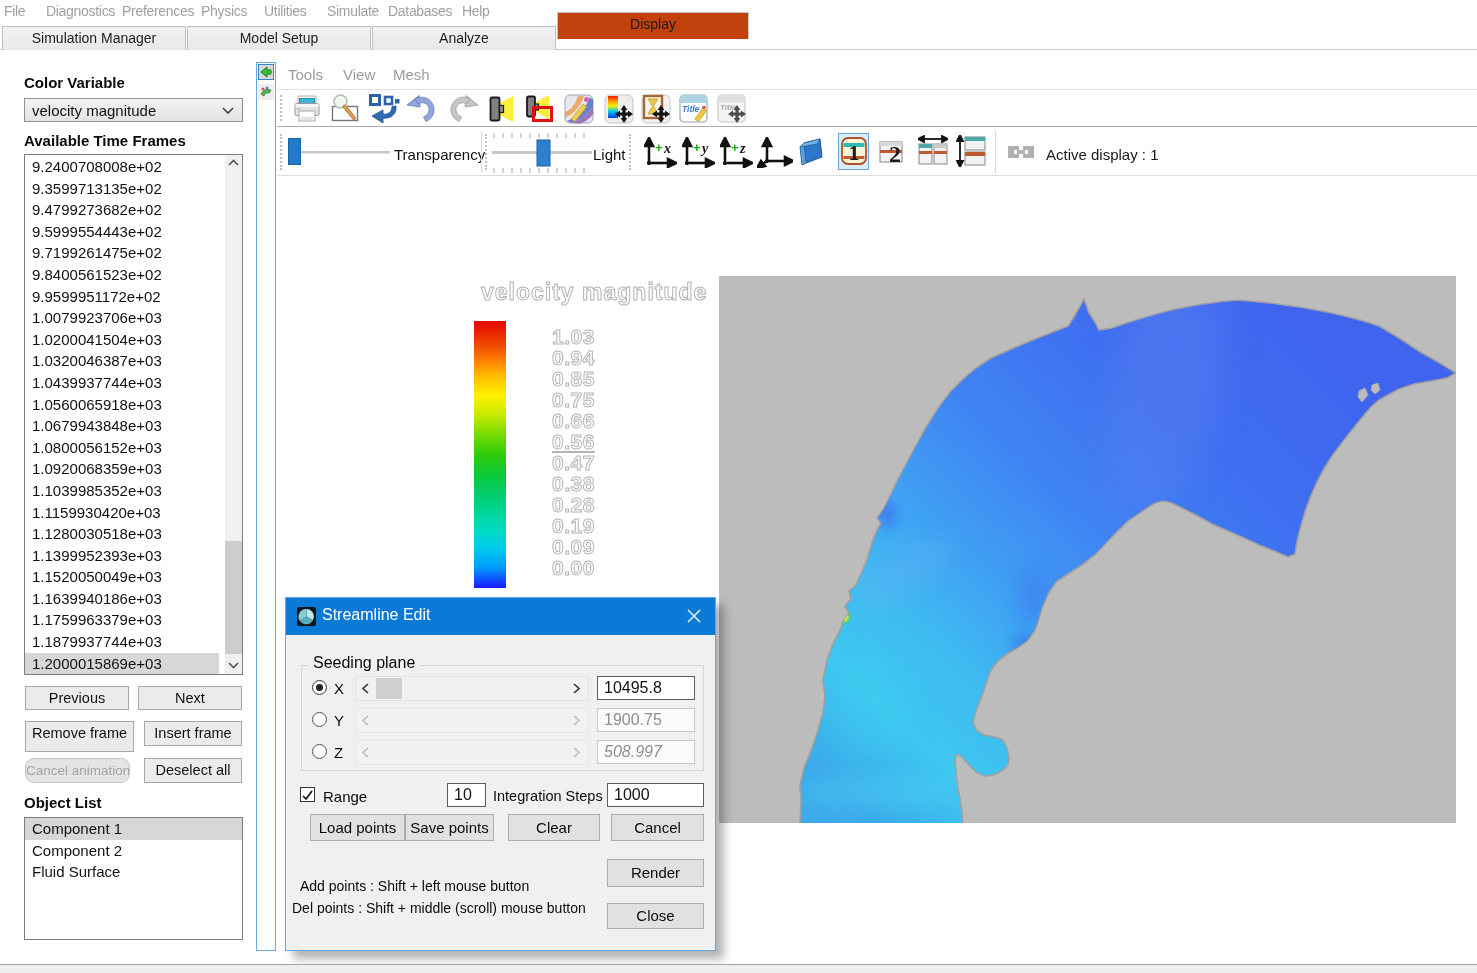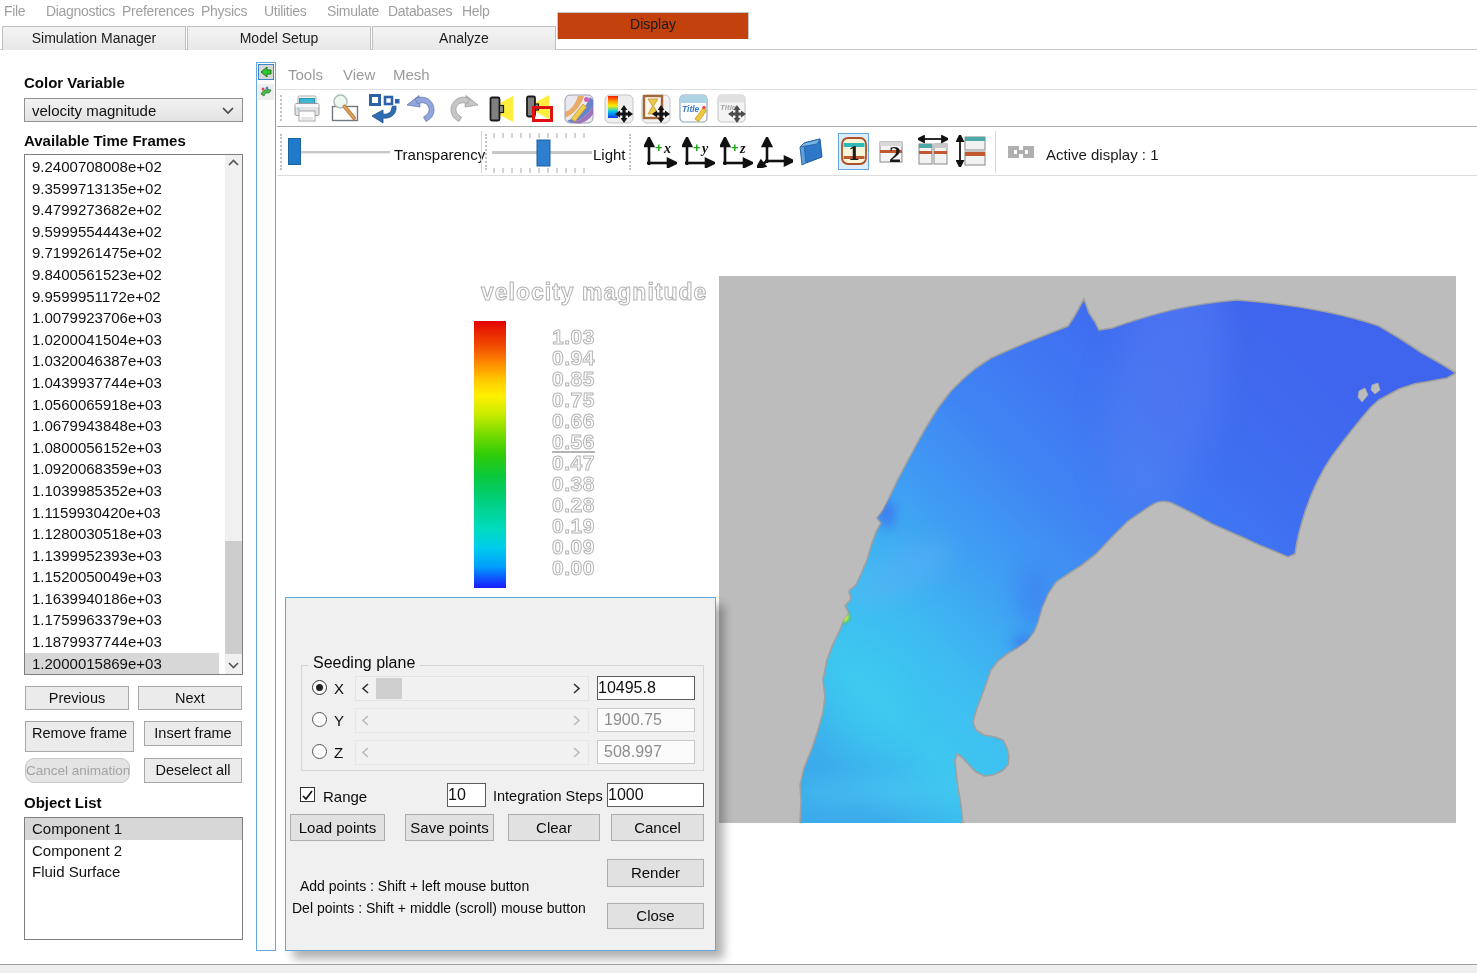--- a/index.html
+++ b/index.html
@@ -6,21 +6,21 @@
 html,body { width:1477px; height:973px; background:#fff; font-family:"Liberation Sans", sans-serif; overflow:hidden; }
 .abs { position:absolute; }
 .menu-item { position:absolute; top:3px; color:#9f9f9f; font-size:14px; letter-spacing:-0.3px; }
 .tab { position:absolute; top:26px; height:24px; background:linear-gradient(#f3f3f3,#e8e8e8); border:1px solid #bfbfbf; border-bottom:none; text-align:center; font-size:14px; color:#1b1b1b; line-height:23px; }
 .btn { position:absolute; background:#ebebeb; border:1px solid #a8a8a8; font-size:14.5px; color:#111; text-align:center; white-space:nowrap; overflow:hidden; font-family:"Liberation Sans", sans-serif; }
 .dbtn { position:absolute; background:#e1e1e1; border:1px solid #adadad; font-size:15px; color:#0a0a0a; text-align:center; white-space:nowrap; overflow:hidden; }
 .boldlbl { position:absolute; font-weight:bold; font-size:15px; color:#0a0a0a; }
 .li { height:21.6px; line-height:21.6px; font-size:15px; color:#111; padding-left:7px; white-space:nowrap; }
 .olabel { position:absolute; color:#9b9b9b; font-size:15px; }
 .legnum { position:absolute; left:552px; width:60px; font-size:21px; font-weight:bold; color:#fff; -webkit-text-stroke:1px #b4b4b4; letter-spacing:0.5px; }
-.fld { position:absolute; background:#fff; border:1px solid #5c5c5c; font-size:16px; color:#111; }
+.fld { position:absolute; background:#fff; border:1px solid #5c5c5c; font-size:16px; color:#111; padding-left:6px; }
 .dfld { position:absolute; background:#fbfbfb; border:1px solid #c8c8c8; font-size:16px; color:#8e8e8e; padding-left:6px; }
 .dlbl { position:absolute; font-size:15px; color:#0a0a0a; }
 .grip { position:absolute; width:3px; border-left:2px dotted #c2c2c2; }
 </style>
 </head>
 <body>
 
 <span class="menu-item" style="left:4px;">File</span>
 <span class="menu-item" style="left:46px;">Diagnostics</span>
 <span class="menu-item" style="left:122px;">Preferences</span>
@@ -416,20 +416,32 @@
     <circle cx="843.5" cy="616.5" r="3" fill="#e6f818"></circle>
     <rect x="820" y="663" width="3" height="10" fill="#e8e8e8" opacity="0.85" transform="rotate(12 821 668)"></rect>
   </g>
   <path d="M1359 391 L1365 388 L1368 395 L1362 402 L1358 397 Z" fill="#bcbcbc" stroke="#aaaaaa" stroke-width="0.8"></path>
   <path d="M1372 385 L1378 383 L1380 390 L1375 394 L1371 390 Z" fill="#bcbcbc" stroke="#aaaaaa" stroke-width="0.8"></path>
 </svg>
 </div>
 
 <div class="abs" style="left:285px;top:597px;width:431px;height:354px;background:#f0f0f0;border:1px solid #5fa8dc;box-shadow:8px 8px 9px rgba(0,0,0,0.30);">
 
+  <div style="position:absolute;left:0;top:0;width:100%;height:37px;background:#0b7ad6;">
+    <svg width="19" height="19" style="position:absolute;left:11px;top:9px;">
+        <rect width="19" height="19" rx="2" fill="#10181c"></rect>
+        <path d="M9.5 9.5 L9.5 2 A7.5 7.5 0 0 1 16 13 Z" fill="#bce8ec"></path>
+        <path d="M9.5 9.5 L3 14 A7.5 7.5 0 0 1 9.5 2 Z" fill="#84ccd2"></path>
+        <path d="M9.5 9.5 L16 13 A7.5 7.5 0 0 1 3 14 Z" fill="#58aeb6"></path>
+      </svg>
+    <span style="position:absolute;left:36px;top:8px;color:#fff;font-size:16px;">Streamline Edit</span>
+    <svg width="14" height="14" style="position:absolute;right:14px;top:11px;">
+        <path d="M1 1 L13 13 M13 1 L1 13" stroke="#fff" stroke-width="1.4"></path>
+      </svg>
+  </div>
 
   <div style="position:absolute;left:15px;top:67px;width:403px;height:106px;border:1px solid #d5d5d5;"></div>
   <div style="position:absolute;left:22px;top:56px;background:#f0f0f0;padding:0 5px;font-size:16px;color:#0a0a0a;">Seeding plane</div>
 
   <div style="position:absolute;left:26px;top:82px;width:15px;height:15px;border:1px solid #333;border-radius:50%;background:#fff;"></div>
   <div style="position:absolute;left:30px;top:86px;width:7px;height:7px;border-radius:50%;background:#222;"></div>
   <span class="dlbl" style="left:48px;top:82px;">X</span>
   <div style="position:absolute;left:69px;top:78px;width:234px;height:25px;background:#f1f1f1;border:1px solid #e3e3e3;">
     <svg width="8" height="11" style="position:absolute;left:5px;top:6px;">
         <path d="M7 1 L2 5.5 L7 10" stroke="#333" stroke-width="1.6" fill="none"></path>
@@ -456,33 +468,33 @@
   <div style="position:absolute;left:26px;top:146px;width:15px;height:15px;border:1px solid #555;border-radius:50%;background:#fff;"></div>
   <span class="dlbl" style="left:48px;top:146px;">Z</span>
   <div style="position:absolute;left:69px;top:142px;width:234px;height:25px;background:#f1f1f1;border:1px solid #e6e6e6;">
     <svg width="8" height="11" style="position:absolute;left:5px;top:6px;">
         <path d="M7 1 L2 5.5 L7 10" stroke="#bbb" stroke-width="1.6" fill="none"></path>
       </svg>
     <svg width="8" height="11" style="position:absolute;right:7px;top:6px;">
         <path d="M1 1 L6 5.5 L1 10" stroke="#bbb" stroke-width="1.6" fill="none"></path>
       </svg>
   </div>
-  <div class="dfld" style="left:311px;top:142px;width:98px;height:24px;line-height:22px;">508.997</div>
+  <div class="dfld" style="left:311px;top:142px;width:98px;height:24px;line-height:22px;font-style:italic;">508.997</div>
 
   <div style="position:absolute;left:14px;top:189px;width:15px;height:15px;border:1px solid #333;background:#fff;">
     <svg width="13" height="13">
         <path d="M2 7 L5 10 L11 2" stroke="#111" stroke-width="1.7" fill="none"></path>
       </svg>
   </div>
   <span class="dlbl" style="left:37px;top:190px;">Range</span>
   <div class="fld" style="left:161px;top:185px;width:39px;height:24px;line-height:22px;">10</div>
   <span class="dlbl" style="left:207px;top:190px;font-size:14.5px;">Integration Steps</span>
   <div class="fld" style="left:321px;top:185px;width:97px;height:24px;line-height:22px;">1000</div>
 
-  <div class="dbtn" style="left:4px;top:216px;width:95px;height:27px;line-height:25px;">Load points</div>
+  <div class="dbtn" style="left:24px;top:216px;width:95px;height:27px;line-height:25px;">Load points</div>
   <div class="dbtn" style="left:119px;top:216px;width:89px;height:27px;line-height:25px;">Save points</div>
   <div class="dbtn" style="left:222px;top:216px;width:92px;height:27px;line-height:25px;">Clear</div>
   <div class="dbtn" style="left:325px;top:216px;width:93px;height:27px;line-height:25px;">Cancel</div>
   <div class="dbtn" style="left:321px;top:261px;width:97px;height:28px;line-height:26px;">Render</div>
   <span class="dlbl" style="left:14px;top:280px;font-size:14px;">Add points : Shift + left mouse button</span>
   <span class="dlbl" style="left:6px;top:302px;font-size:14px;">Del points : Shift + middle (scroll) mouse button</span>
   <div class="dbtn" style="left:321px;top:305px;width:97px;height:26px;line-height:24px;">Close</div>
 </div>
 
 <div class="abs" style="left:0;top:964px;width:1477px;height:1px;background:#a0a0a0;"></div>

